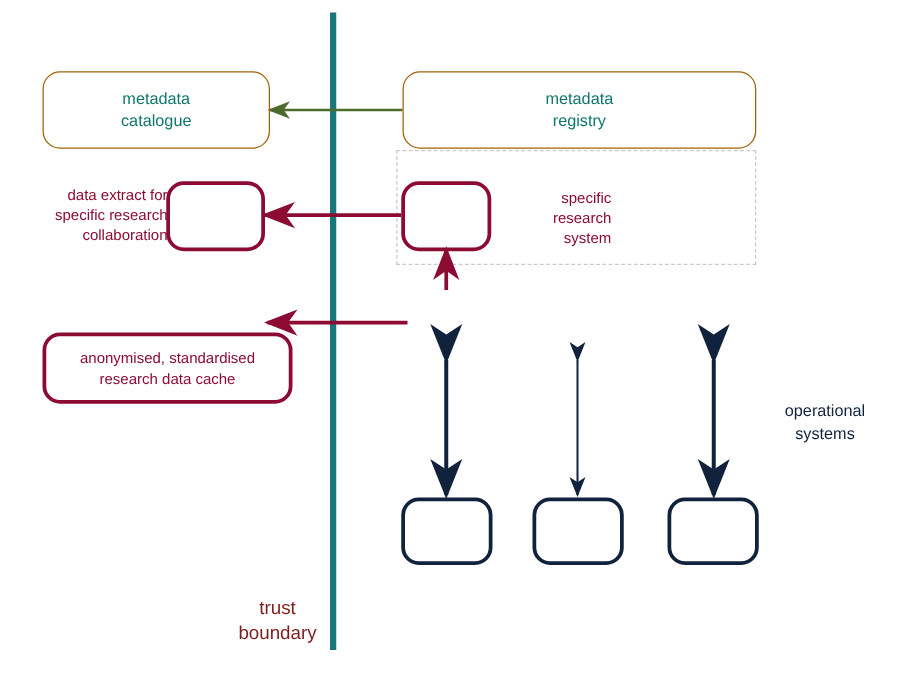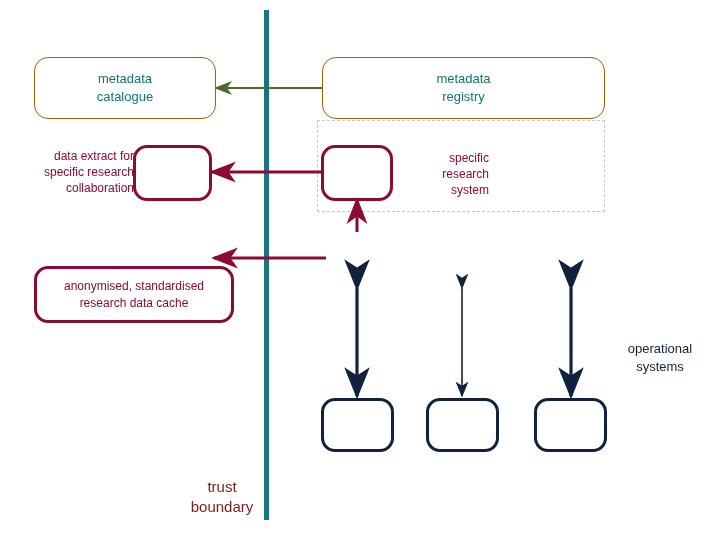--- a/index.html
+++ b/index.html
@@ -46,21 +46,21 @@
     font-size: 12px;
   }
   .label {
     position: absolute;
     text-align: right;
     line-height: 1.35;
     white-space: pre-line;
     font-size: 12px;
   }
   .label-maroon { color: #8c0b32; }
-  .label-navy   { color: #10223c; font-size: 13px; margin-top: 20px; }
+  .label-navy   { color: #10223c; font-size: 13px; }
   .label-teal   { color: #7f1d1d; font-size: 15px; }
 
   .trust-line {
     position: absolute;
     background: #18777c;
   }
   .dashed-zone {
     position: absolute;
     box-sizing: border-box;
     border: 1px dashed #c9c9c9;

